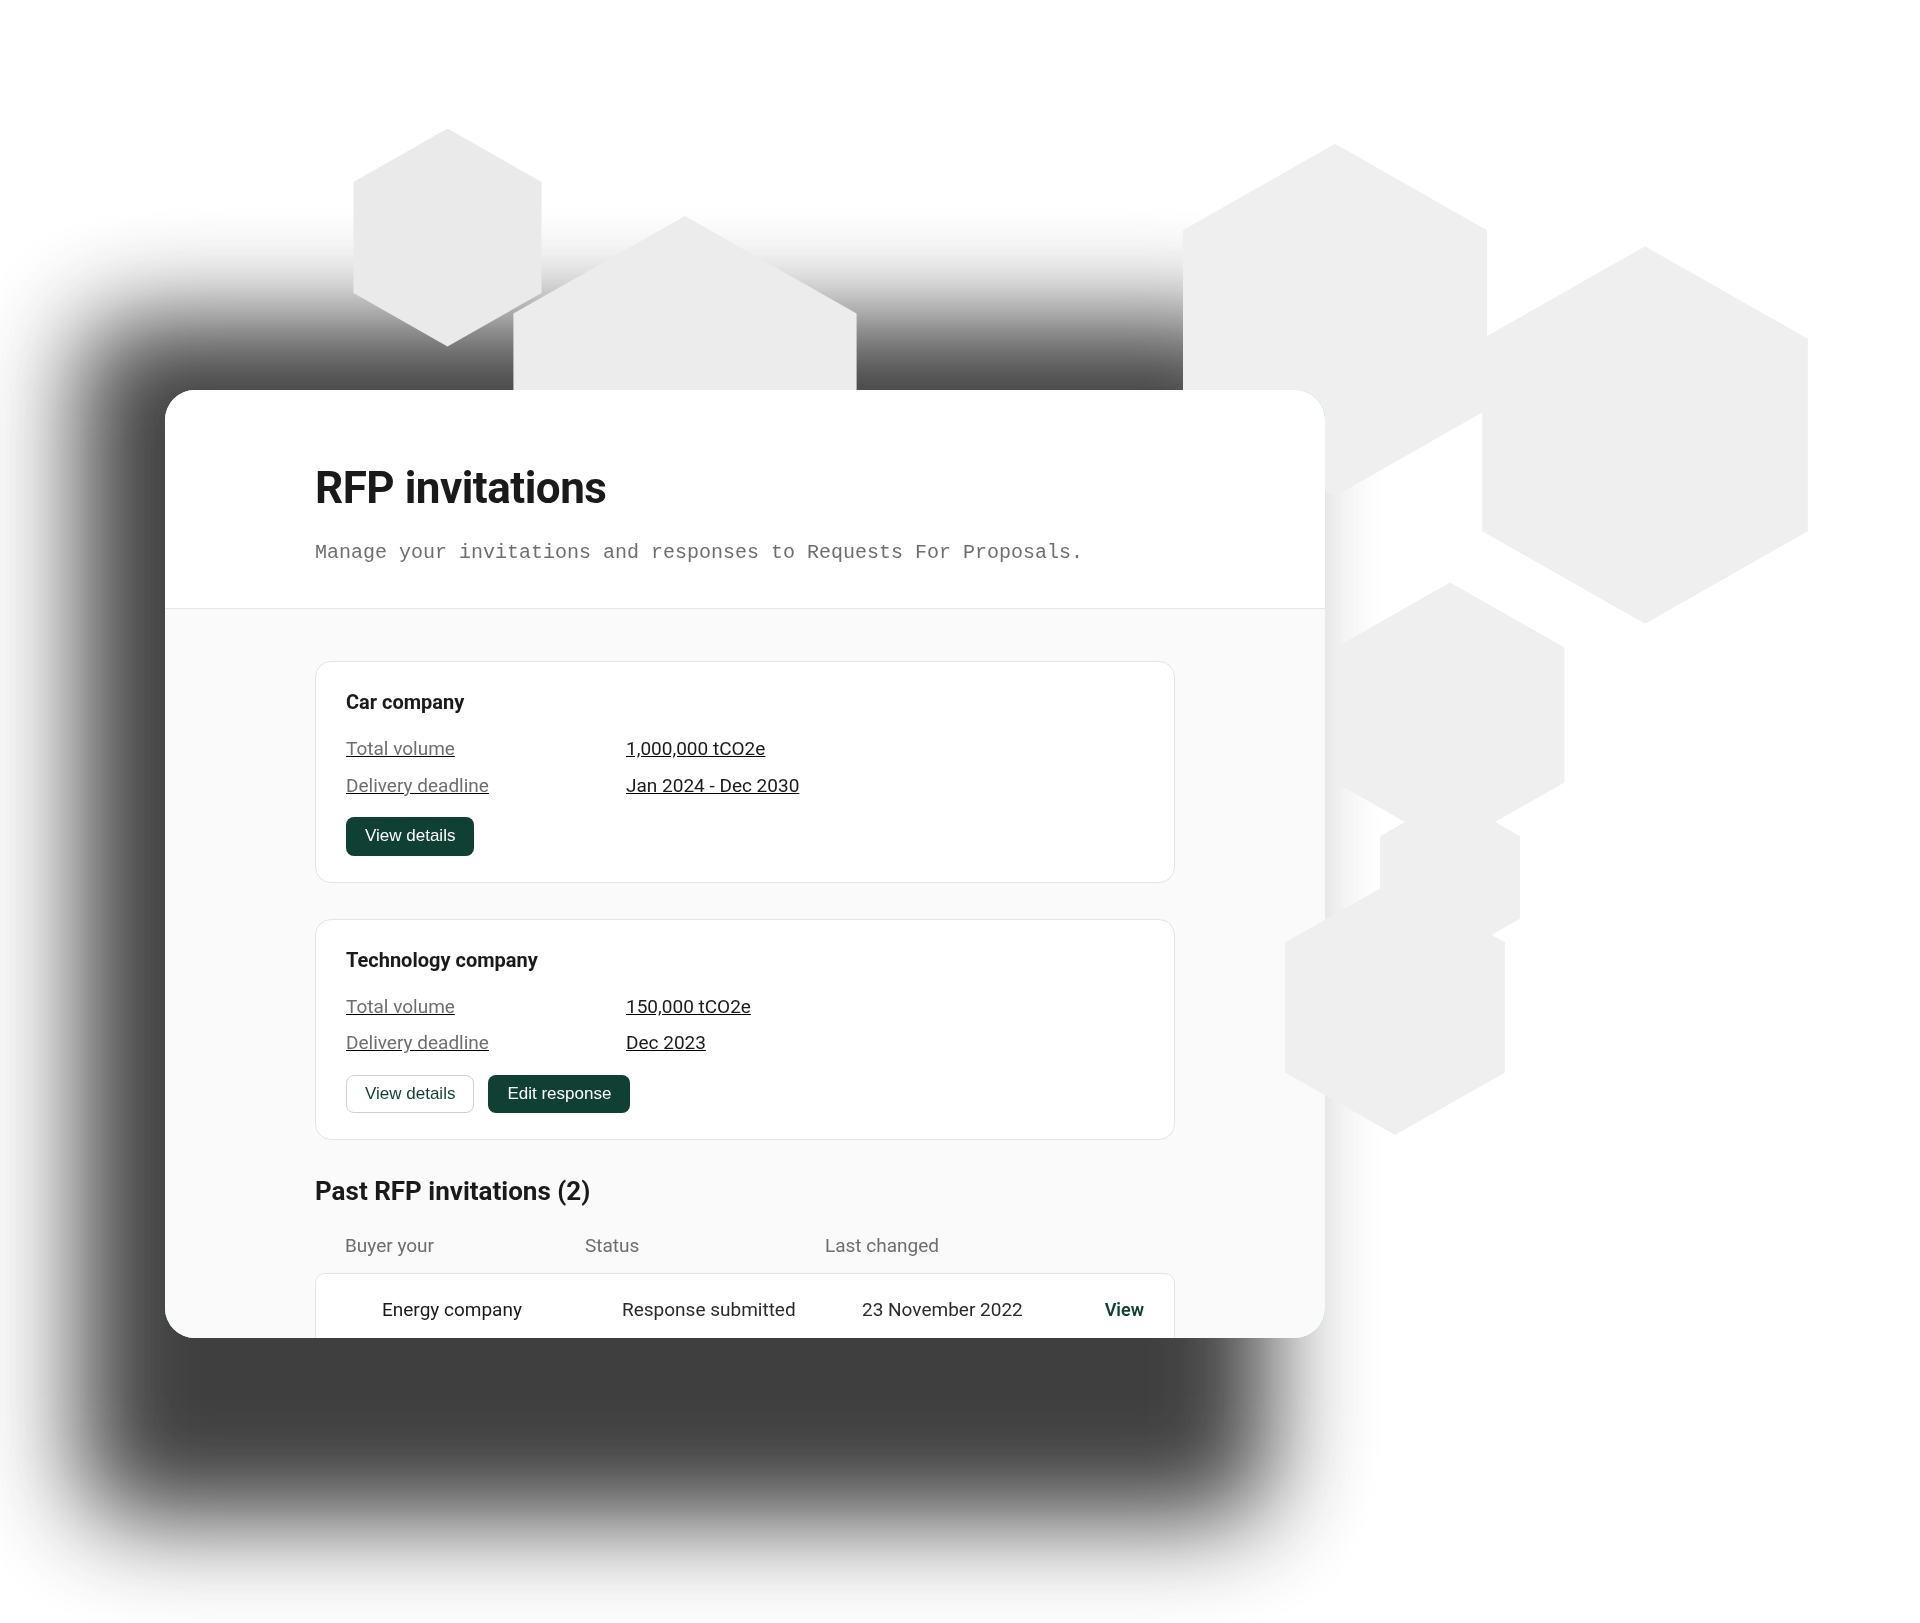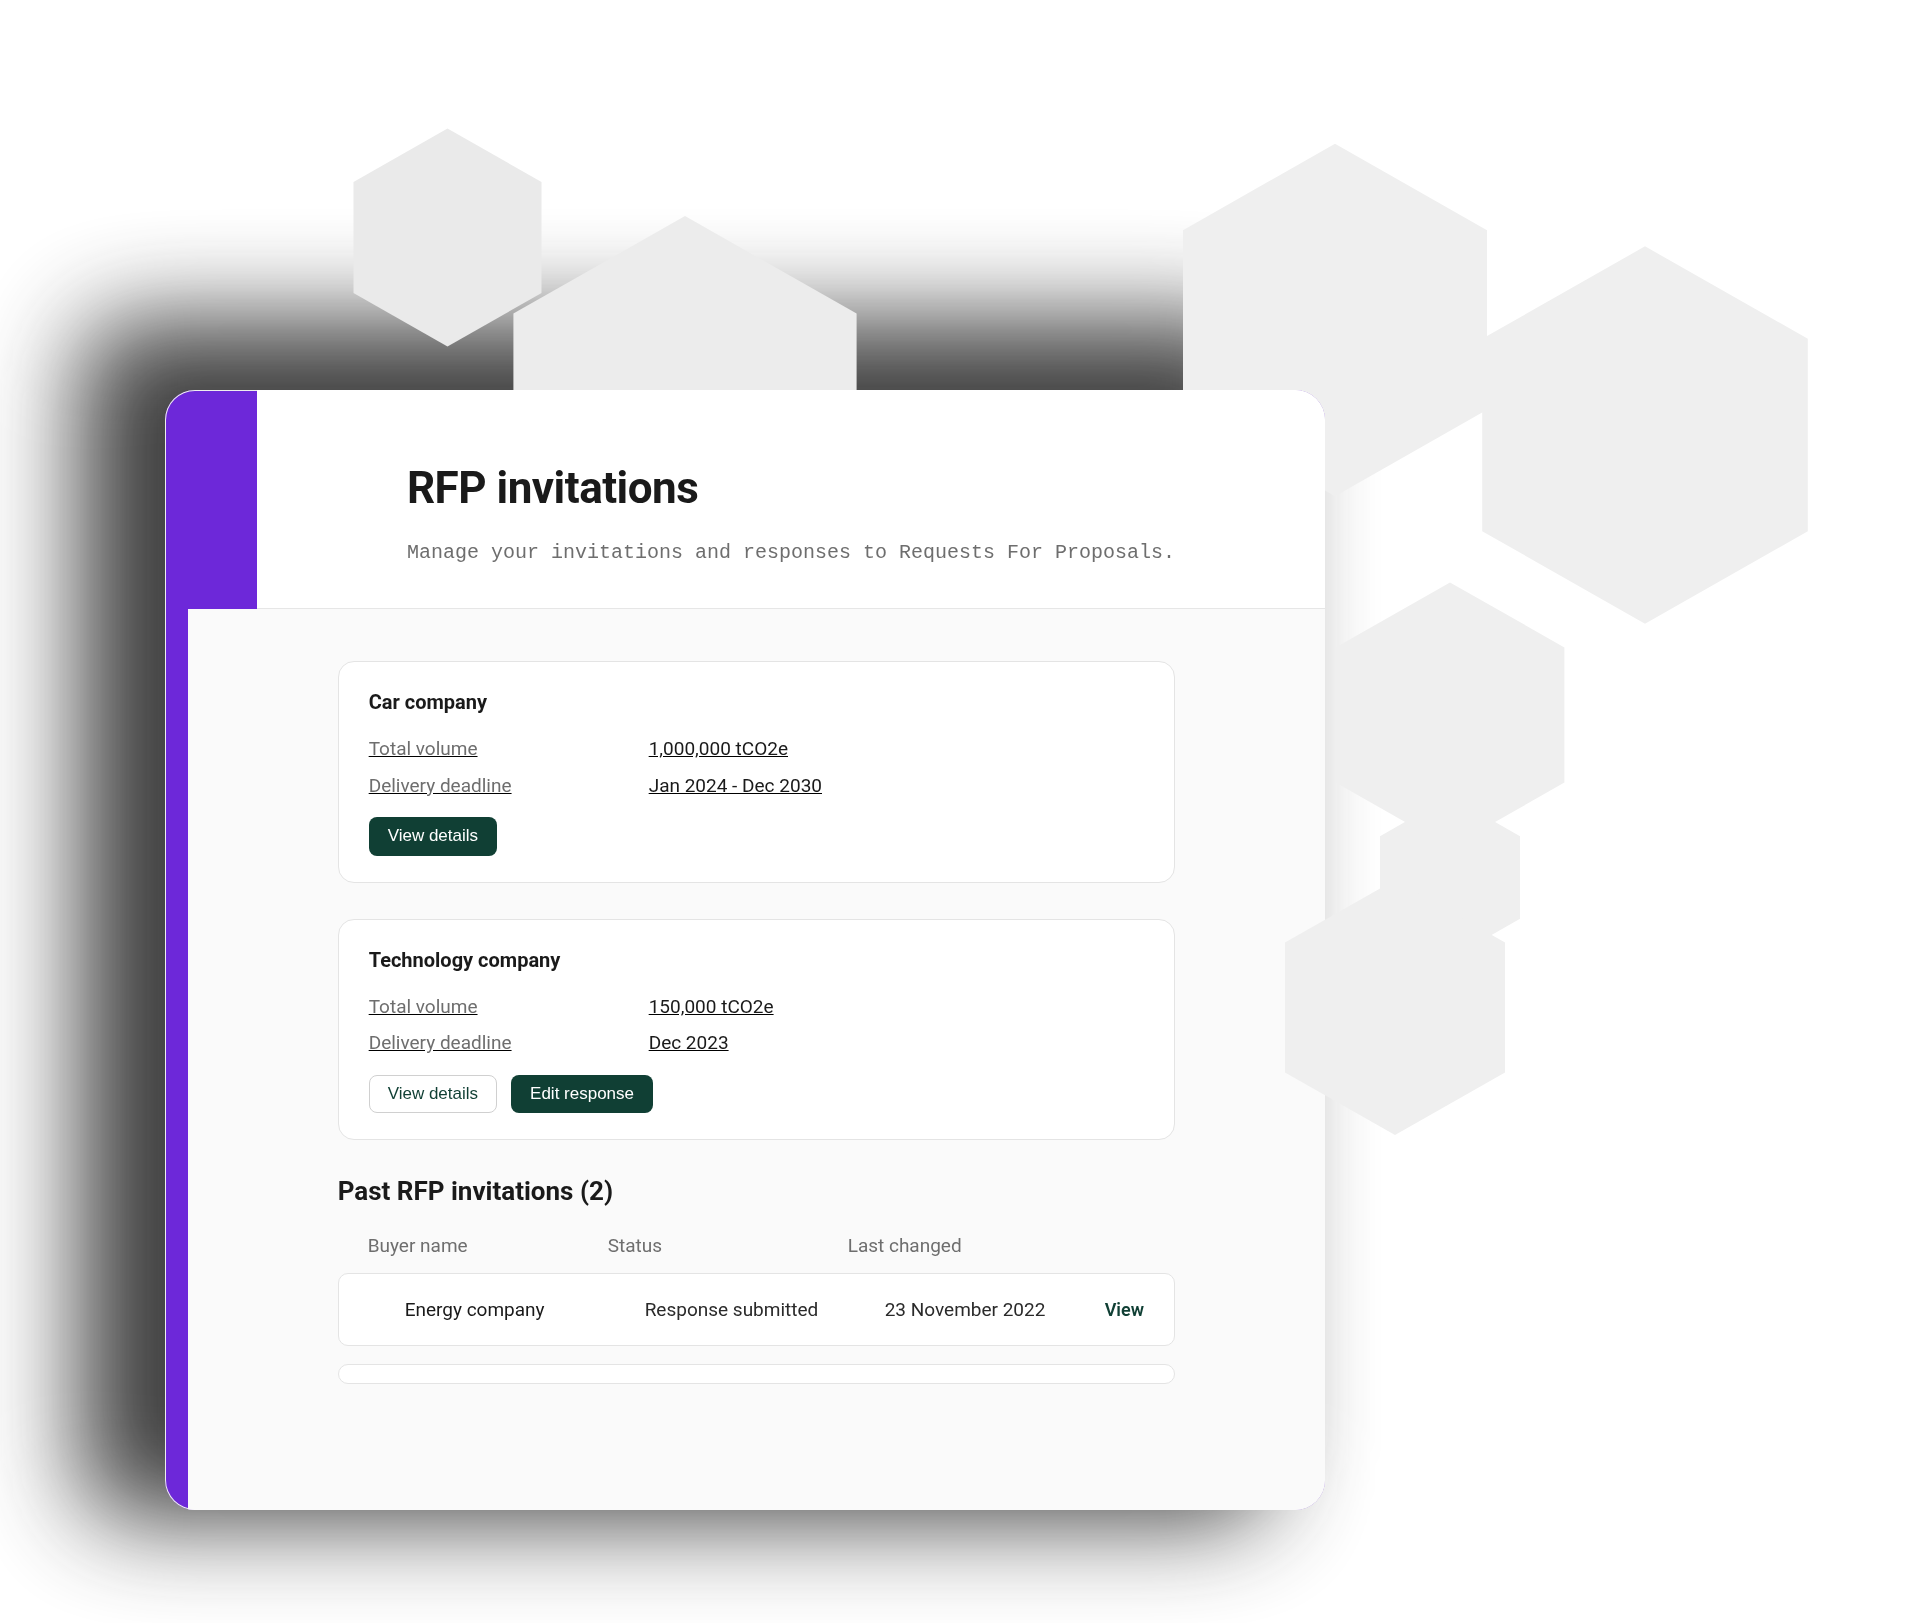--- a/index.html
+++ b/index.html
@@ -32,29 +32,28 @@
     filter: blur(50px);
     opacity: 0.85;
     z-index: 1;
   }
 
   .panel {
     position: absolute;
     left: 165px;
     top: 390px;
     width: 1160px;
-    height: 1120px;
-    background: #6d28d9;
+    height: 948px;
+    background: #14b8a6;
     border-radius: 30px;
     z-index: 5;
     overflow: hidden;
     box-shadow: 0 0 0 1px #eee inset;
     display: flex;
     flex-direction: column;
-    align-items: flex-end;
   }
 
   .panel-header {
     padding: 72px 150px 44px 150px;
     border-bottom: 1px solid #e6e6e6;
     background: #ffffff;
   }
   .page-title {
     font-size: 44px;
     font-weight: 700;
@@ -257,21 +256,21 @@
       <div class="rfp-actions">
         <button class="btn btn-outline">View details</button>
         <button class="btn btn-primary">Edit response</button>
       </div>
     </div>
 
     <div class="past-section">
       <h2 class="section-title">Past RFP invitations (2)</h2>
 
       <div class="table-head">
-        <span class="col-buyer">Buyer name</span>
+        <span class="col-buyer">Buyer your</span>
         <span class="col-status">Status</span>
         <span class="col-changed">Last changed</span>
         <span class="col-action"></span>
       </div>
 
       <div class="table-row-card table-row">
         <span class="col-buyer">Energy company</span>
         <span class="col-status">Response submitted</span>
         <span class="col-changed">23 November 2022</span>
         <span class="col-action"><span class="link">View</span></span>

